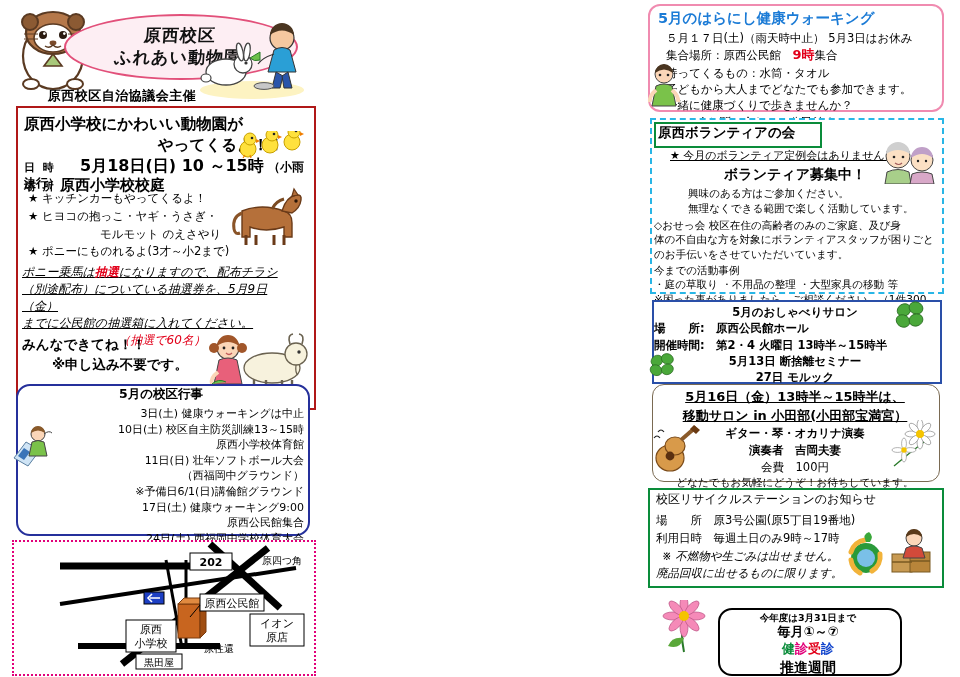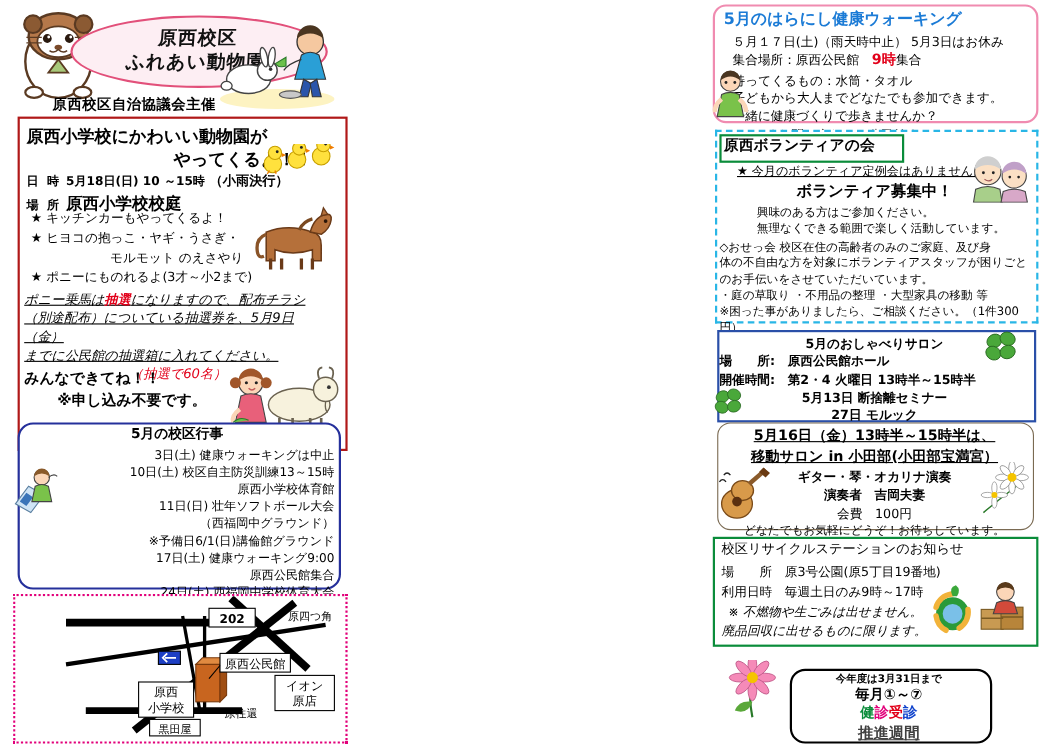--- a/index.html
+++ b/index.html
@@ -17,21 +17,21 @@
   .pg{position:absolute;left:0;top:0;width:960px;height:677px;}
   .abs{position:absolute;}
   .ctr{text-align:center;}
   .rgt{text-align:right;}
   .b{font-weight:bold;}
   .u{text-decoration:underline;}
   .red{color:#e2001a;}
   .blu{color:#1144cc;}
   .grn{color:#0a8c3a;}
   .mag{color:#e2007a;}
-  .cyan{color:#404040;text-decoration:underline;}
+  .cyan{color:#000000;}
 
   
   #col1{left:4px;top:2px;width:316px;height:673px;}
 
   #zoo-title{left:60px;top:12px;width:230px;height:68px;}
   #zoo-bubble{
     position:absolute;left:0;top:0;width:230px;height:62px;
     border:2px solid #e2507a;border-radius:50%/50%;
     background:#fdeef3;
   }
@@ -40,21 +40,21 @@
     text-align:center;font-weight:bold;font-size:17px;color:#111;
     letter-spacing:1px;line-height:1.32;
     transform:skewX(-4deg);
   }
   #zoo-host{left:18px;top:86px;width:200px;font-size:13px;font-weight:bold;letter-spacing:.5px;}
 
   #zoo-box{left:12px;top:104px;width:296px;height:300px;border:2px solid #b01818;background:#fff;}
   #zoo-h1{left:20px;top:112px;width:260px;font-size:15.5px;font-weight:bold;line-height:1.35;}
   #zoo-dt{left:20px;top:155px;width:280px;font-size:12px;font-weight:bold;}
   #zoo-dt .lab{font-size:11px;letter-spacing:2px;}
-  #zoo-dt .big{font-size:11px;}
+  #zoo-dt .big{font-size:16px;margin-left:20px;}
   #zoo-pl{left:20px;top:175px;width:280px;font-size:12px;font-weight:bold;}
   #zoo-pl .lab{font-size:11px;letter-spacing:2px;}
   #zoo-pl .big{font-size:15px;}
   #zoo-stars{left:24px;top:188px;width:230px;font-size:11.5px;line-height:1.55;}
   #zoo-lot{left:18px;top:262px;width:280px;font-size:12px;line-height:1.42;font-style:italic;}
   #zoo-lot .ln{text-decoration:underline;}
   #zoo-come{left:18px;top:332px;width:250px;font-size:13.5px;font-weight:bold;line-height:1.5;}
 
   #ev-box{left:12px;top:382px;width:290px;height:148px;border:2px solid #25309b;border-radius:14px;background:#fff;}
   #ev-h{left:12px;top:385px;width:290px;font-size:12.5px;font-weight:bold;text-align:center;}
@@ -329,20 +329,21 @@
   <div class="abs" id="vol-h-wrap"></div>
   <div class="abs" id="vol-h">原西ボランティアの会</div>
   <div class="abs" id="vol-body">
     <div class="u" style="padding-left:16px;font-size:11px">★ 今月のボランティア定例会はありません。</div>
     <div class="ctr b" style="font-size:14px;margin:2px 0">ボランティア募集中！</div>
     <div style="padding-left:34px">興味のある方はご参加ください。</div>
     <div style="padding-left:34px">無理なくできる範囲で楽しく活動しています。</div>
     <div style="margin-top:2px">◇おせっ会 校区在住の高齢者のみのご家庭、及び身</div>
     <div>体の不自由な方を対象にボランティアスタッフが困りごと</div>
     <div>のお手伝いをさせていただいています。</div>
+    <div style="margin-top:1px">今までの活動事例</div>
     <div>・庭の草取り ・不用品の整理 ・大型家具の移動 等</div>
     <div>※困った事がありましたら、ご相談ください。（1件300円）</div>
     <div style="padding-left:12px;margin-top:1px">◇ お問い合わせ先 原西公民館 TEL851-7683</div>
   </div>
   <svg class="art" style="left:560px;top:140px;" width="56" height="44" viewBox="0 0 56 44">
     <circle cx="16" cy="16" r="12" fill="#fbe0c4" stroke="#444" stroke-width="1"></circle>
     <path d="M4 14 a12 12 0 0 1 24 0 q-12 -8 -24 0z" fill="#cfcfcf"></path>
     <circle cx="12" cy="17" r="1.3" fill="#222"></circle>
         <circle cx="21" cy="17" r="1.3" fill="#222"></circle>
     <path d="M13 23 q4 3 7 0" stroke="#a05a5a" stroke-width="1.1" fill="none"></path>

